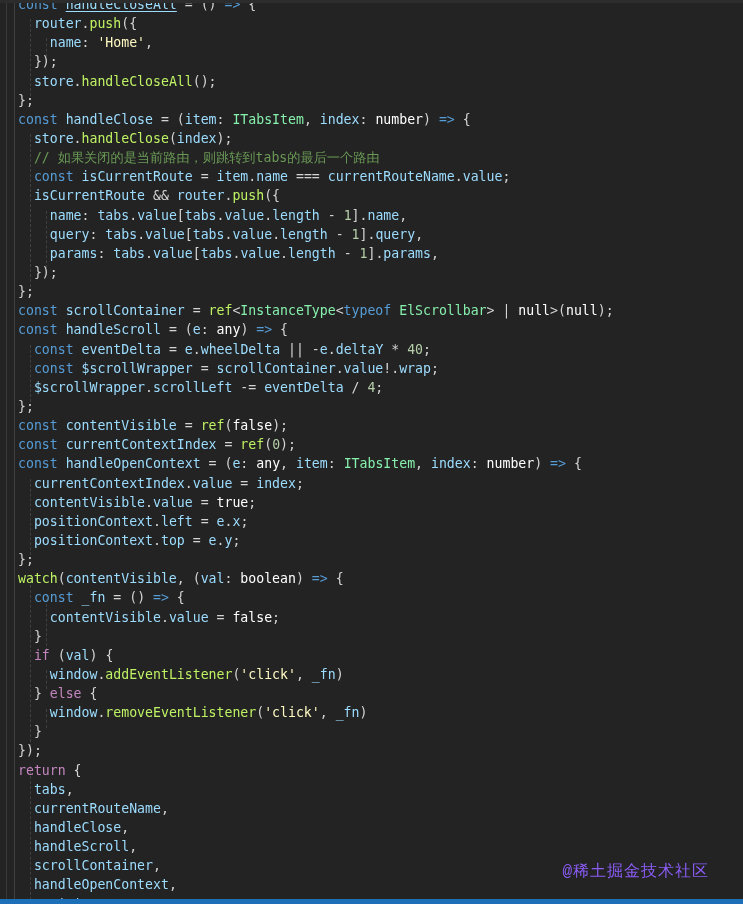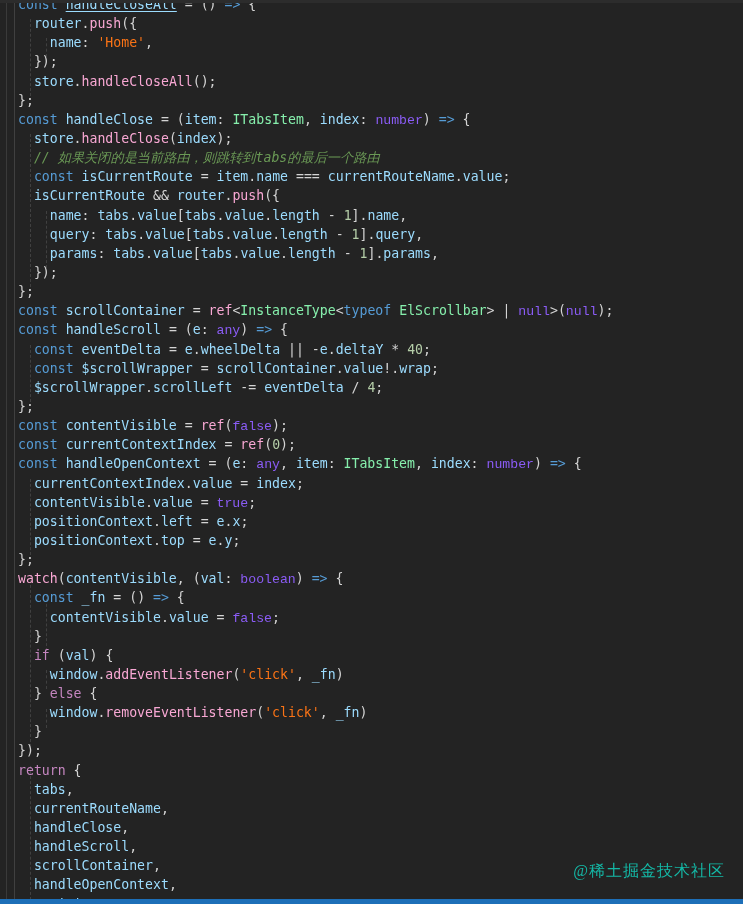--- a/index.html
+++ b/index.html
@@ -75,35 +75,35 @@
     opacity: 0.75;
   }
   .guide.solid {
     border-left: 1px solid #5a5a5a;
     opacity: 0.55;
   }
   
   .kw   { color: #569cd6; }            
   .kwc  { color: #c586c0; margin-top: 13px; }            
   .var  { color: #9cdcfe; }            
-  .fn   { color: #f9a8d4; }            
+  .fn   { color: #bef264; }            
   .type { color: #86efac; }            
-  .tkw  { color: #8b5cf6; font-family: Liberation Mono, monospace; }            
-  .str  { color: #f97316; text-align: right; }            
+  .tkw  { color: #ffffff; }            
+  .str  { color: #fef9c3; text-align: right; }            
   .num  { color: #b5cea8; }            
-  .cmt  { color: #6a9955; font-style: italic; }            
+  .cmt  { color: #6a9955; }            
   .pun  { color: #d4d4d4; }            
   .def  { color: #9cdcfe; text-decoration: underline; text-underline-offset: 2px; }
   
   .watermark {
     position: absolute;
-    right: 18px;
+    right: 34px;
     bottom: 22px;
-    color: #14b8a6;
-    font-family: Liberation Serif, serif;
+    color: #8b5cf6;
+    font-family: Liberation Mono, monospace;
     font-size: 16px;
     letter-spacing: 1px;
     z-index: 8;
     user-select: none;
   }
   
   .hscroll {
     position: absolute;
     left: 0;
     bottom: 0;

